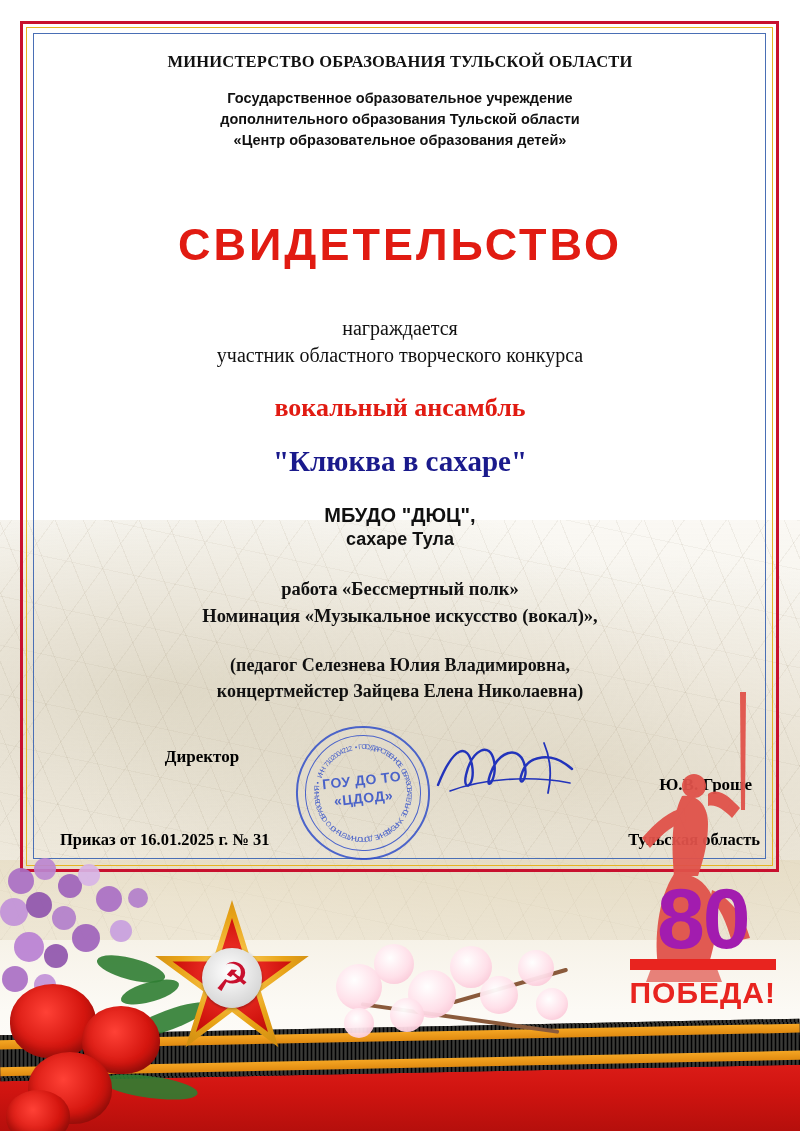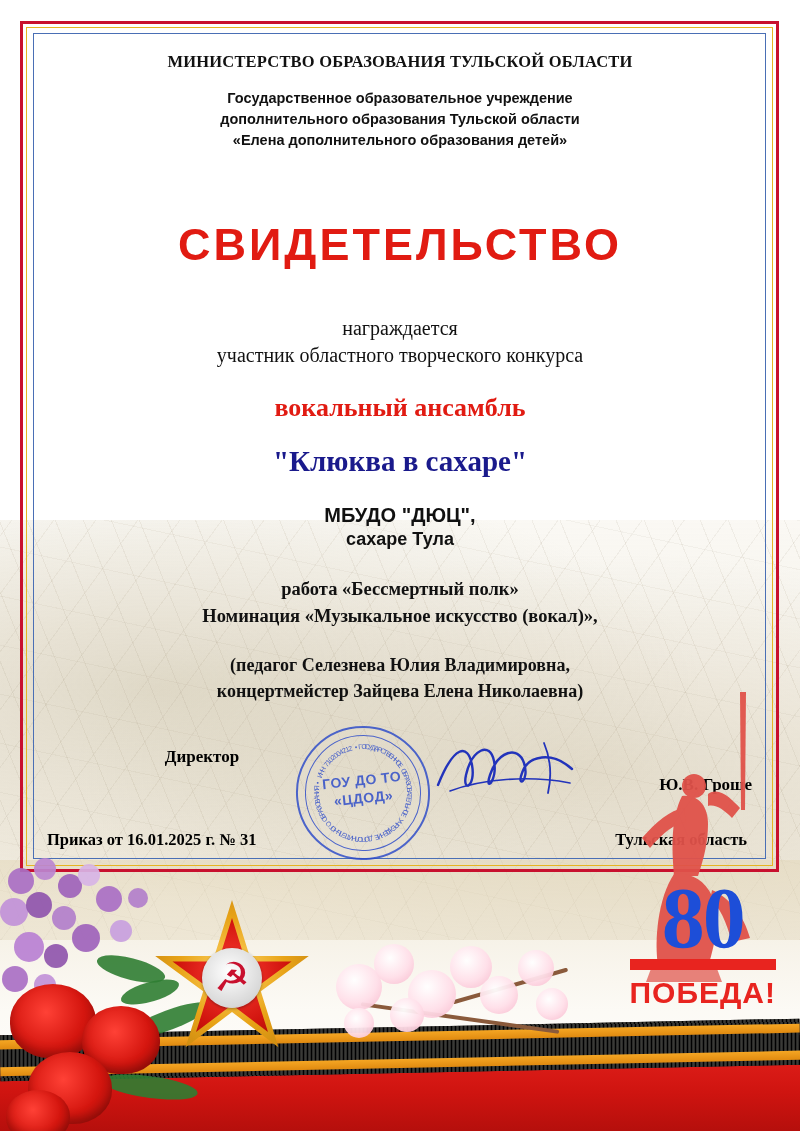--- a/index.html
+++ b/index.html
@@ -200,21 +200,21 @@
   .sign-right {
     font-size: 17px;
     font-weight: bold;
     padding-top: 30px;
     width: 220px;
     text-align: right;
   }
 
   .order-row {
     position: absolute;
-    left: 47px; top: 830px;
+    left: 60px; top: 830px;
     width: 700px;
     display: flex;
     justify-content: space-between;
     font-size: 16.5px;
     font-weight: bold;
     gap: 36px;
   }
 
   
   .stamp {
@@ -365,26 +365,26 @@
   }
 
   
   .eighty {
     position: absolute;
     right: 24px; top: 880px;
     text-align: center;
     color: #e8241f;
   }
   .eighty .num {
-    font-family: Liberation Serif, serif;
+    font-family: Liberation Sans, sans-serif;
     font-size: 86px;
     font-weight: bold;
     line-height: 0.9;
     letter-spacing: -2px;
-    color: #1d4ed8;
+    color: #a21caf;
   }
   .eighty .pobeda {
     font-family: "Liberation Sans", sans-serif;
     font-size: 30px;
     font-weight: bold;
     letter-spacing: 1px;
     color: #e8241f;
     margin-top: 6px;
   }
   .eighty .bar {
@@ -407,21 +407,21 @@
 
   <div class="frame-outer"></div>
   <div class="frame-mid"></div>
   <div class="frame-inner"></div>
 
   <div class="content">
     <div class="ministry">МИНИСТЕРСТВО ОБРАЗОВАНИЯ ТУЛЬСКОЙ ОБЛАСТИ</div>
     <div class="org">
       <div>Государственное образовательное учреждение</div>
       <div>дополнительного образования Тульской области</div>
-      <div>«Елена дополнительного образования детей»</div>
+      <div>«Центр образовательное образования детей»</div>
     </div>
 
     <div class="title">СВИДЕТЕЛЬСТВО</div>
 
     <div class="awarded">награждается</div>
     <div class="participant">участник областного творческого конкурса</div>
     <div class="nominee">вокальный ансамбль</div>
     <div class="ensemble">"Клюква в сахаре"</div>
     <div class="school">МБУДО "ДЮЦ",</div>
     <div class="city">сахаре Тула</div>

